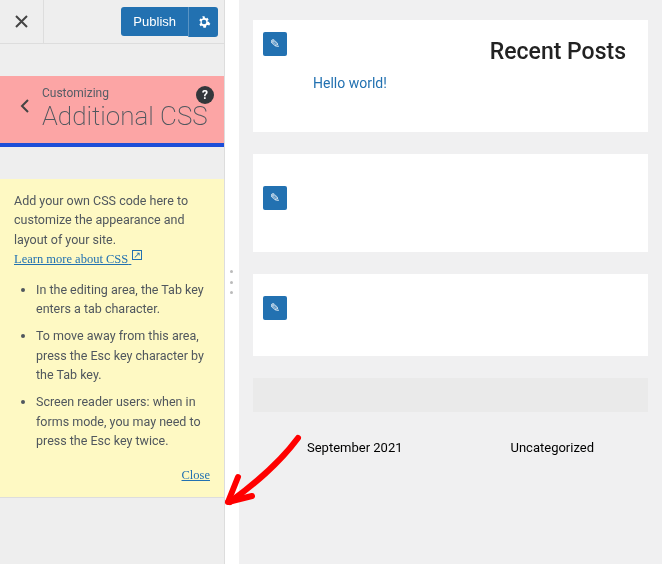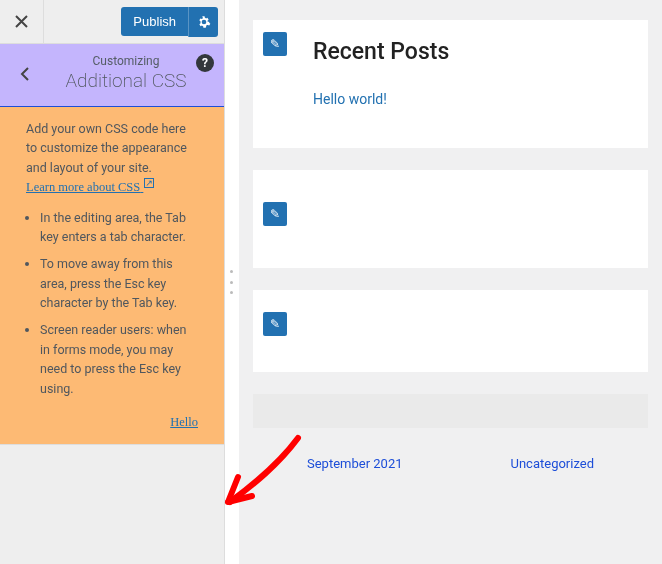--- a/index.html
+++ b/index.html
@@ -1,65 +1,65 @@
 <!DOCTYPE html>
 <html><head>
   <meta charset="utf-8">
   <style>
     * { box-sizing: border-box; margin: 0; padding: 0; }
     body { font-family: -apple-system, BlinkMacSystemFont, "Segoe UI", Roboto, sans-serif; background: #fff; width: 662px; height: 564px; overflow: hidden; display: flex; }
     
     
-    .sidebar { width: 225px; display: flex; flex-direction: column; background: #eee; border-right: 1px solid #ddd; }
+    .sidebar { width: 225px; display: flex; flex-direction: column; background: #eee; border-right: 1px solid #ddd; gap: 32px; }
     .topbar { display: flex; justify-content: space-between; align-items: center; height: 44px; background: #eee; border-bottom: 1px solid #ddd; }
     .close-btn { width: 44px; height: 44px; display: flex; align-items: center; justify-content: center; font-size: 14px; color: #444; cursor: pointer; border-right: 1px solid #ddd; }
     .top-right { display: flex; align-items: center; gap: 0; }
     .publish-btn { background: #2271b1; color: #fff; border: none; padding: 7px 12px; font-size: 13px; cursor: pointer; border-radius: 3px 0 0 3px; }
     .gear-btn { background: #2271b1; color: #fff; width: 30px; height: 30px; display: flex; align-items: center; justify-content: center; cursor: pointer; border-left: 1px solid rgba(255,255,255,.25); border-radius: 0 3px 3px 0; margin-right: 6px; }
     
-    .section-head { background: #c4b5fd; border-bottom: 1px solid #1d4ed8; padding: 10px 14px 12px 10px; display: flex; align-items: flex-start; position: relative; text-align: center; }
+    .section-head { background: #fca5a5; border-bottom: 4px solid #1d4ed8; padding: 10px 14px 12px 10px; display: flex; align-items: flex-start; position: relative; }
     .back-btn { width: 28px; height: 40px; display: flex; align-items: center; justify-content: center; cursor: pointer; font-size: 14px; color: #444; margin-right: 4px; }
     .sh-text { flex: 1; }
     .sh-small { font-size: 12px; color: #555d66; }
-    .sh-title { font-size: 19px; color: #50575e; font-weight: 200; margin-top: 1px; }
+    .sh-title { font-size: 26px; color: #50575e; font-weight: 200; margin-top: 1px; }
     .help-icon { width: 18px; height: 18px; border-radius: 50%; background: #33373b; color: #fff; display: flex; align-items: center; justify-content: center; font-size: 12px; font-weight: bold; cursor: pointer; position: absolute; right: 10px; top: 10px; }
     
-    .desc-area { background: #fdba74; padding: 12px 26px; font-size: 12.5px; color: #50575e; line-height: 1.55; border-bottom: 1px solid #ddd; }
+    .desc-area { background: #fef9c3; padding: 12px 14px; font-size: 12.5px; color: #50575e; line-height: 1.55; border-bottom: 1px solid #ddd; }
     .desc-area p { margin-bottom: 10px; }
     .desc-area ul { margin: 0 0 10px 4px; padding-left: 10px; }
-    .desc-area li { margin-bottom: 8px; list-style: disc; }
+    .desc-area li { margin-bottom: 8px; list-style: disc; margin-left: 8px; }
     .desc-area a { color: #2271b1; text-decoration: underline; font-family: Liberation Serif, serif; }
     .ext-icon { display: inline-block; width: 12px; height: 10px; position: relative; }
     .ext-icon::before { content: '↗'; position: absolute; font-size: 11px; left: 1px; top: -3px; color: #2271b1; border: 1px solid #2271b1; width: 8px; height: 8px; line-height: 8px; font-size: 9px; }
     
     .close-link { text-align: right; padding-top: 4px; }
     .close-link a { color: #2271b1; font-size: 12.5px; text-decoration: underline; cursor: pointer; }
     
     .editor-wrap { flex: 1; background: #eee; padding-top: 24px; }
     
     
     .resize-rail { width: 14px; background: #fff; display: flex; align-items: center; justify-content: center; }
     .resize-dots { width: 4px; height: 24px; display: flex; flex-direction: column; justify-content: space-between; }
     .resize-dots span { width: 3px; height: 3px; background: #bbb; border-radius: 50%; display: block; }
     
     
     .preview { flex: 1; background: #f0f0f1; padding: 20px 14px 0 14px; overflow: hidden; position: relative; }
     .block { background: #fff; margin-bottom: 22px; position: relative; padding: 18px 22px 40px 60px; }
     .edit-pin { position: absolute; left: 10px; top: 12px; width: 24px; height: 24px; background: #2271b1; color: #fff; display: flex; align-items: center; justify-content: center; cursor: pointer; border-radius: 2px; }
     .pencil { font-size: 12px; }
-    .block h2 { font-size: 23px; color: #222; font-weight: 500; margin-bottom: 24px; }
+    .block h2 { font-size: 23px; color: #222; font-weight: 500; margin-bottom: 8px; text-align: right; }
     .block .link { color: #2271b1; font-size: 14px; }
     .blk-empty { background: #fff; margin-bottom: 22px; position: relative; height: 98px; }
     .blk-empty .edit-pin { top: 32px; }
     .blk-empty.short { height: 82px; }
     .blk-empty.short .edit-pin { top: 22px; }
     
     .footer-strip { height: 34px; background: #eaeaea; margin-bottom: 28px; }
     .link-row { display: flex; justify-content: space-around; font-size: 13px; }
-    .link-row a { color: #1d4ed8; }
+    .link-row a { color: #000000; }
     
     
     .arrow-wrap { position: absolute; left: 218px; top: 430px; pointer-events: none; z-index: 10; }
     .arrow-wrap svg { stroke: #ff0000; fill: none; stroke-width: 6; stroke-linecap: round; }
   </style>
 </head>
 <body>
 
 <div class="sidebar">
   <div class="topbar">
@@ -95,24 +95,24 @@
 
   <div class="desc-area">
     <p>
       <span>Add your own CSS code here to customize the appearance and layout of your site.</span>
       <br>
       <a><span>Learn more about CSS</span> <span class="ext-icon"></span></a>
     </p>
     <ul>
       <li>In the editing area, the Tab key enters a tab character.</li>
       <li>To move away from this area, press the Esc key character by the Tab key.</li>
-      <li>Screen reader users: when in forms mode, you may need to press the Esc key using.</li>
+      <li>Screen reader users: when in forms mode, you may need to press the Esc key twice.</li>
     </ul>
     <div class="close-link">
-      <a>Hello</a>
+      <a>Close</a>
     </div>
   </div>
 
   <div class="editor-wrap">
     
   </div>
 </div>
 
 <div class="resize-rail">
   <div class="resize-dots">

